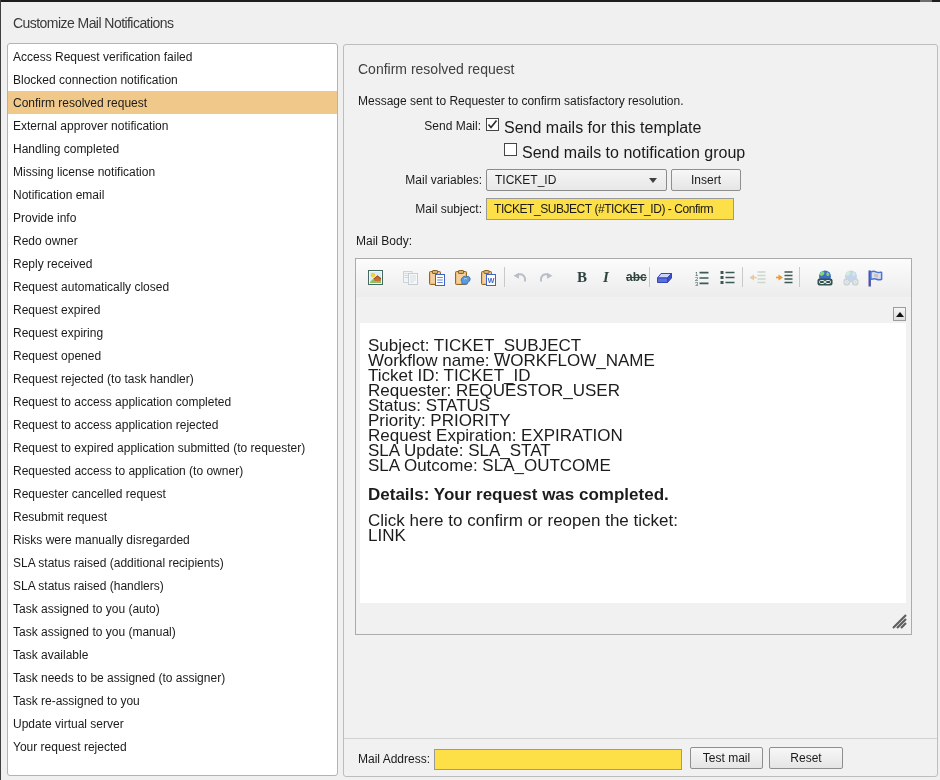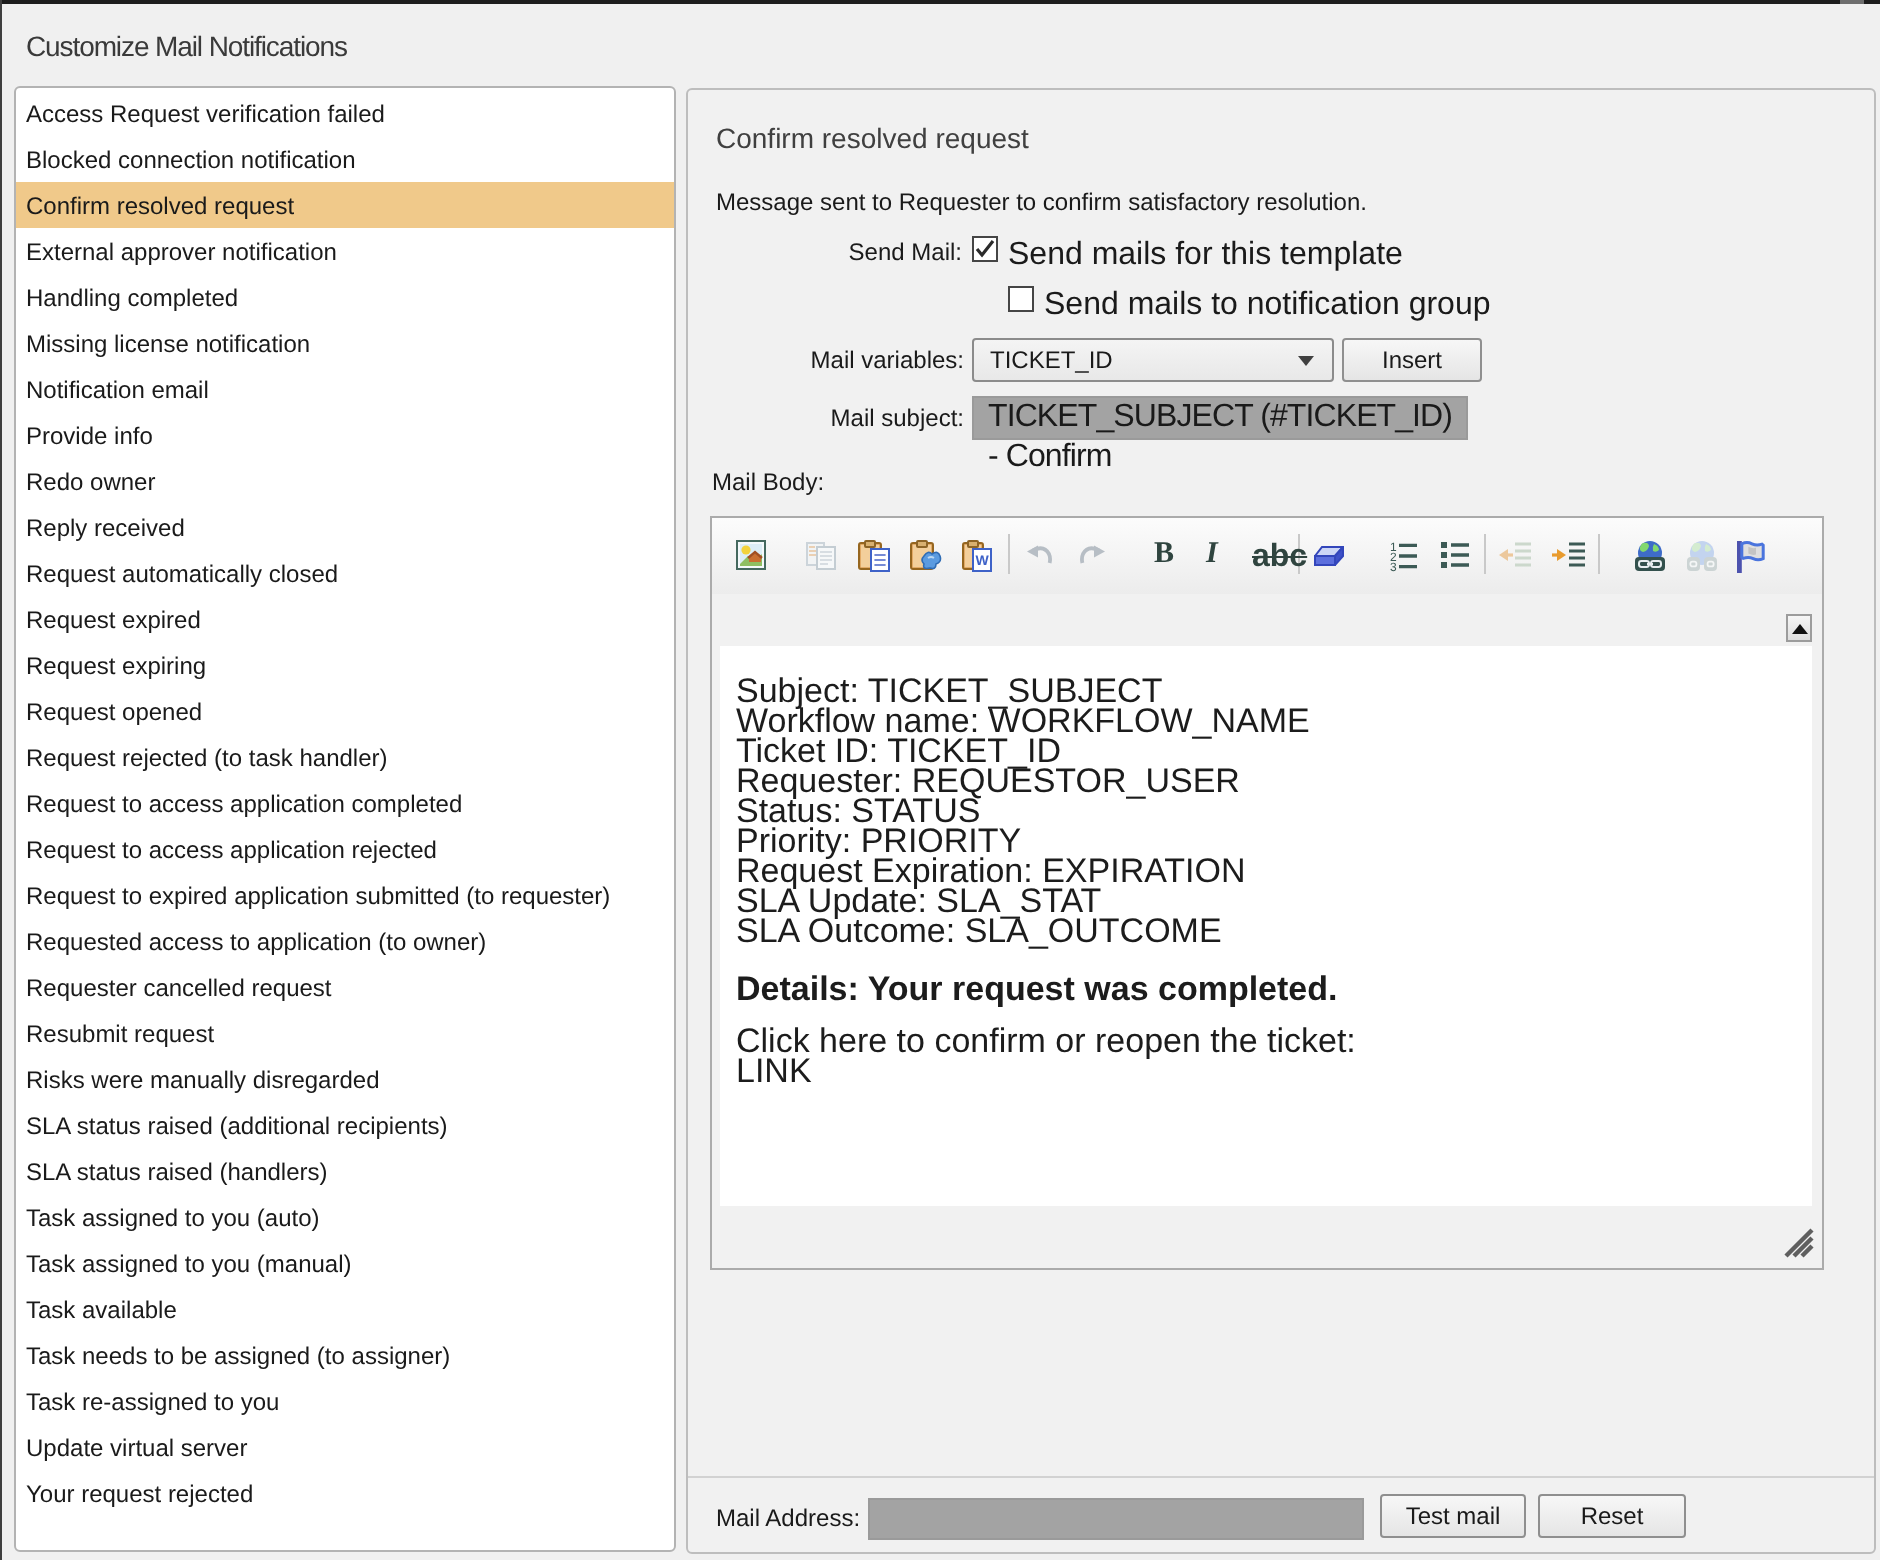--- a/index.html
+++ b/index.html
@@ -23,22 +23,22 @@
   .cb{position:absolute;width:13px;height:13px;background:#fff;border:1px solid #454545;box-sizing:border-box;}
   .cbtxt{position:absolute;font-size:16px;color:#1a1a1a;}
   .select{position:absolute;left:486px;top:169px;width:181px;height:22px;box-sizing:border-box;
           border:1px solid #8b8b8b;border-radius:2px;background:linear-gradient(#f4f4f4,#e8e8e8);
           font-size:12px;color:#1a1a1a;line-height:20px;padding-left:8px;}
   .select .arr{position:absolute;right:9px;top:8px;width:0;height:0;
           border-left:4.5px solid transparent;border-right:4.5px solid transparent;border-top:5px solid #404040;}
   .btn{position:absolute;box-sizing:border-box;border:1px solid #8f8f8f;border-radius:2px;
        background:linear-gradient(#f7f7f7,#e5e5e5);font-size:12px;color:#1a1a1a;
        text-align:center;}
-  .input{position:absolute;box-sizing:border-box;border:1px solid #9a9a9a;background:#a3a3a3;
-         font-size:16px;color:#1a1a1a;}
+  .input{position:absolute;box-sizing:border-box;border:1px solid #9a9a9a;background:#fde047;
+         font-size:12px;color:#1a1a1a;}
   
   .editor{position:absolute;left:355px;top:258px;width:557px;height:377px;box-sizing:border-box;
           border:1px solid #ababab;background:#f1f1f1;}
   .toolbar{position:absolute;left:356px;top:259px;width:555px;height:38px;
            background:linear-gradient(#fcfcfc,#ececec);}
   .tsep{position:absolute;width:1px;height:20px;top:267px;background:#c9c9c9;}
   .page{position:absolute;left:360px;top:323px;width:546px;height:280px;background:#fff;}
   .pline{position:absolute;left:368px;font-size:17px;color:#1c1c1c;white-space:nowrap;}
   .upbtn{position:absolute;left:893px;top:307px;width:13px;height:14px;box-sizing:border-box;
          border:1px solid #9c9c9c;background:linear-gradient(#f6f6f6,#dedede);}
@@ -156,21 +156,21 @@
   <svg class="abs" style="left:513px;top:271.5px;" width="14" height="10" viewBox="0 0 14 10">
     <path d="M3.5 3.2 q5.5 -2.8 8 1.8 q0.9 2 0.3 4.5" stroke="#b7bec5" stroke-width="1.9" fill="none"></path>
     <path d="M0.5 3.8 L6 0.8 L6 6.8 Z" fill="#b7bec5"></path>
   </svg>
   <svg class="abs" style="left:539px;top:271.5px;" width="14" height="10" viewBox="0 0 14 10">
     <path d="M10.5 3.2 q-5.5 -2.8 -8 1.8 q-0.9 2 -0.3 4.5" stroke="#b7bec5" stroke-width="1.9" fill="none"></path>
     <path d="M13.5 3.8 L8 0.8 L8 6.8 Z" fill="#b7bec5"></path>
   </svg>
   <div class="abs" style="left:577px;top:269px;font-size:15px;font-weight:bold;color:#2f443f;font-family:'Liberation Serif',serif;">B</div>
   <div class="abs" style="left:603px;top:269px;font-size:15px;font-weight:bold;font-style:italic;color:#2f443f;font-family:'Liberation Serif',serif;">I</div>
-  <div class="abs" style="left:626px;top:270px;font-size:16px;font-weight:bold;color:#2f443f;text-decoration:line-through;text-align:center;">abc</div>
+  <div class="abs" style="left:626px;top:270px;font-size:12px;font-weight:bold;color:#2f443f;text-decoration:line-through;text-align:center;">abc</div>
   <svg class="abs" style="left:657px;top:272.5px;" width="15" height="10" viewBox="0 0 15 10">
     <polygon points="4,0.5 14.5,0.5 10.5,5 0.5,5" fill="#ccd6f6" stroke="#3346bb" stroke-width="1"></polygon>
     <polygon points="0.5,5 10.5,5 10.5,9.5 0.5,9.5" fill="#5c6fdd" stroke="#3346bb" stroke-width="1"></polygon>
     <polygon points="10.5,5 14.5,0.5 14.5,5 10.5,9.5" fill="#3d50c8" stroke="#3346bb" stroke-width="1"></polygon>
   </svg>
   <svg class="abs" style="left:694px;top:269.5px;" width="16" height="16" viewBox="0 0 16 16">
     <text x="1" y="5.5" font-size="6" fill="#3c5a55" font-family="Liberation Sans">1</text>
     <text x="1" y="10.5" font-size="6" fill="#3c5a55" font-family="Liberation Sans">2</text>
     <text x="1" y="15.5" font-size="6" fill="#3c5a55" font-family="Liberation Sans">3</text>
     <path d="M5.5 2.7 h9 M5.5 8 h9 M5.5 13.3 h9" stroke="#3c5a55" stroke-width="1.7"></path>

